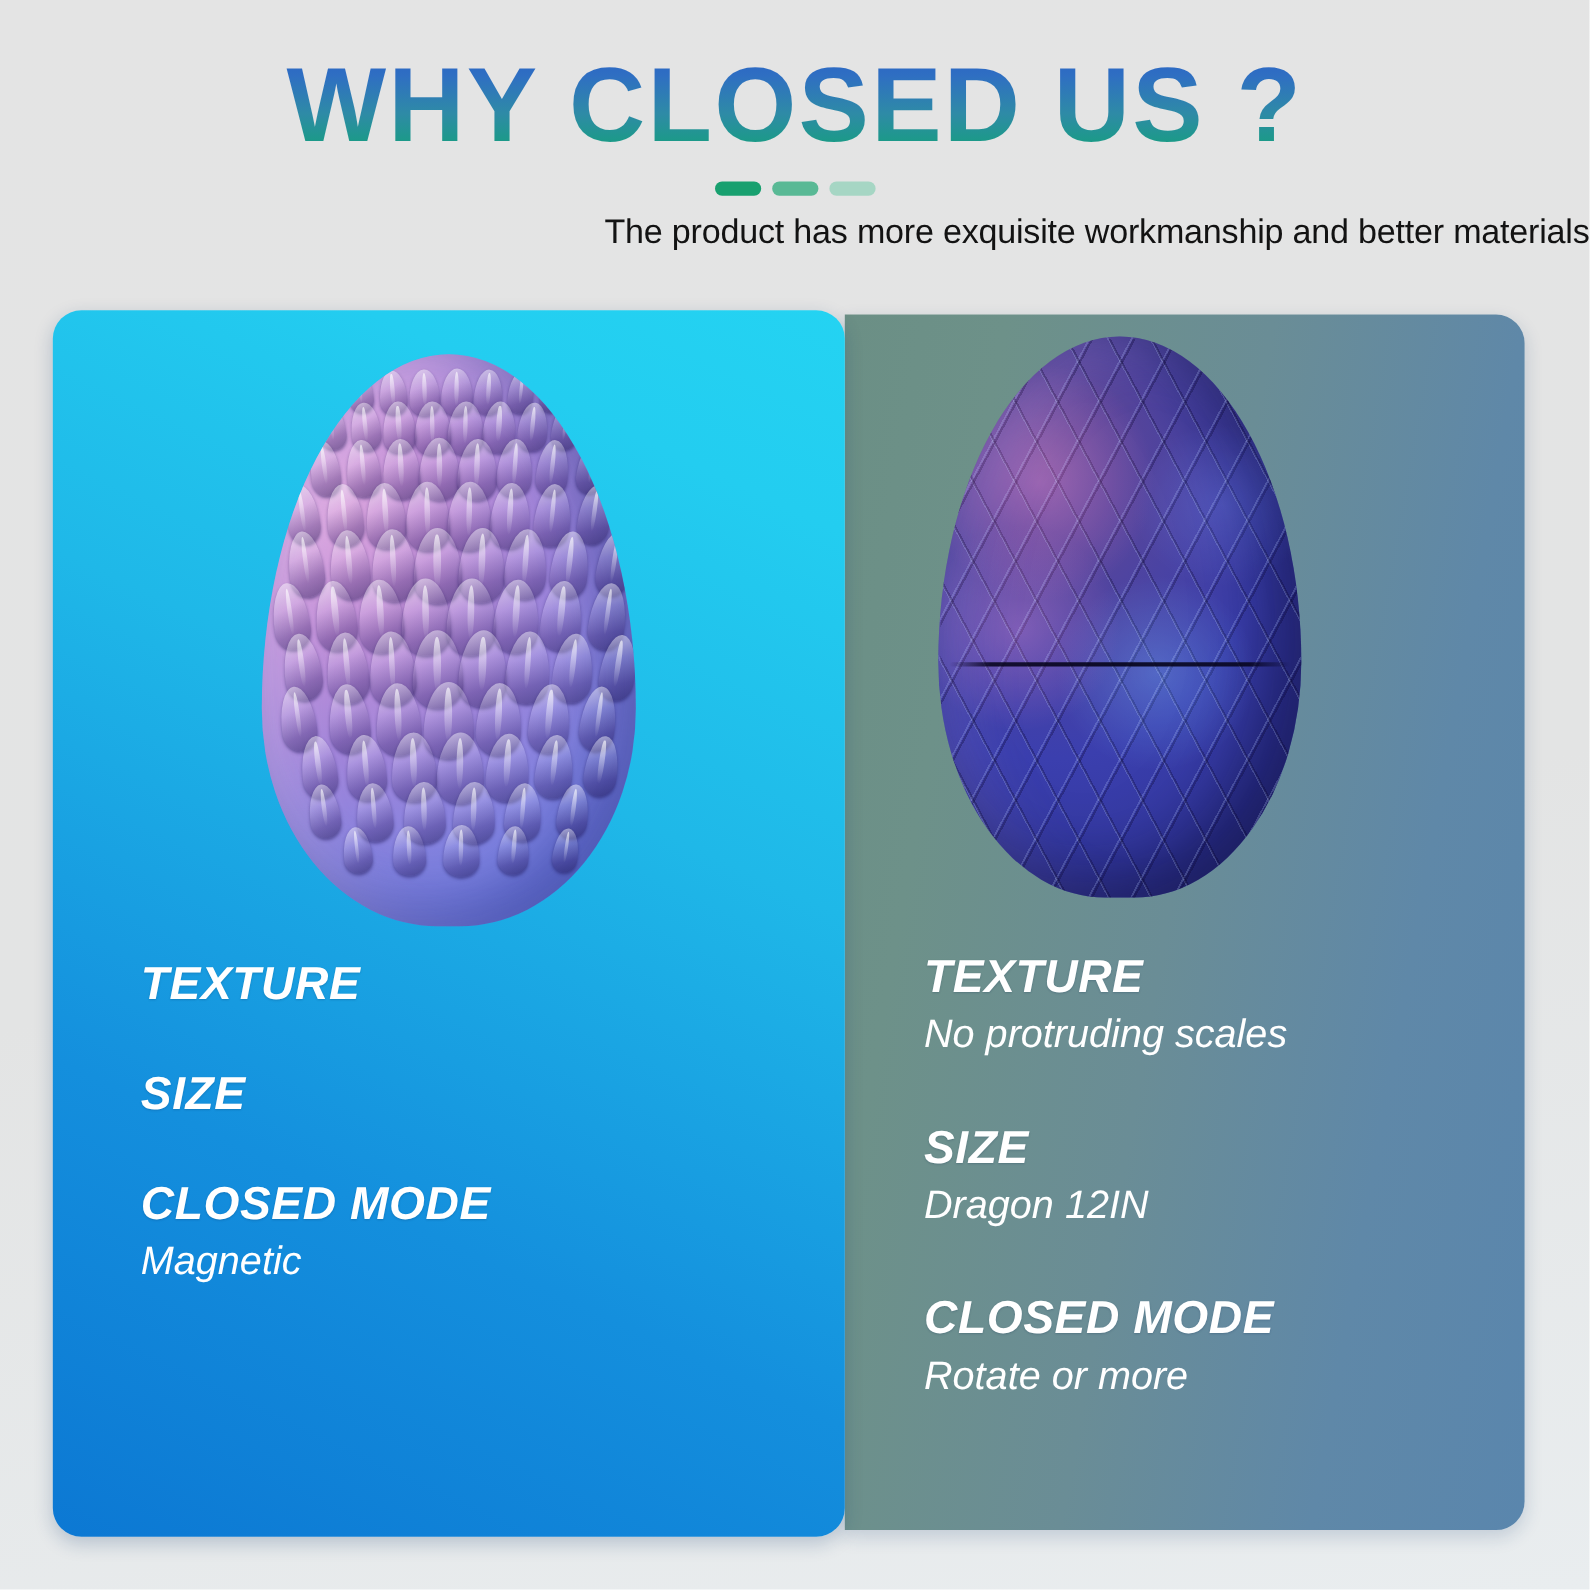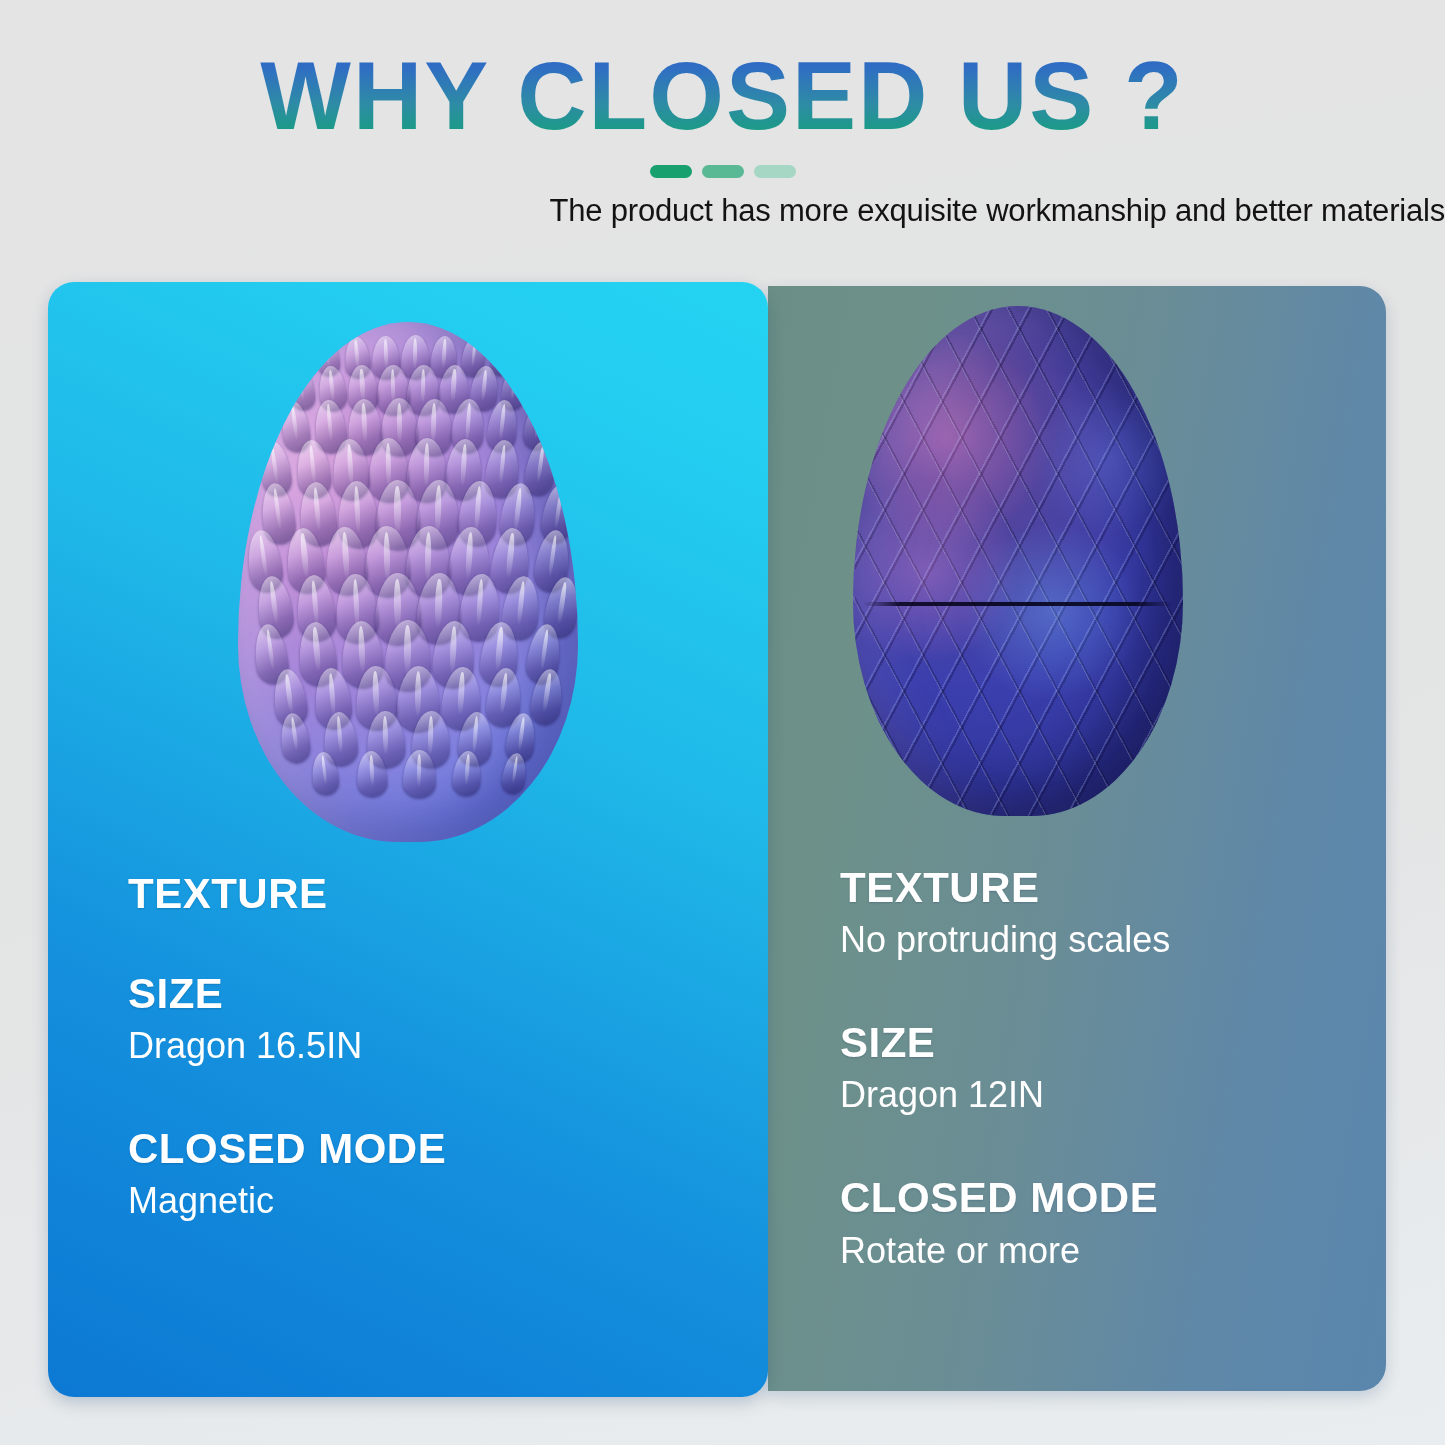--- a/index.html
+++ b/index.html
@@ -122,21 +122,21 @@
       radial-gradient(34% 20% at 78% 30%, rgba(60,90,200,0.30), rgba(0,0,0,0) 72%);
     mix-blend-mode: screen;
   }
   .seam {
     position:absolute; left:3%; right:3%; top:58%; height:4px;
     background: linear-gradient(90deg, rgba(0,0,0,0) 0%, rgba(5,3,25,0.85) 12%, rgba(5,3,25,0.9) 50%, rgba(5,3,25,0.85) 88%, rgba(0,0,0,0) 100%);
     border-radius:3px;
   }
 
   
-  .spec-list { position:absolute; color:#fff; }
+  .spec-list { position:absolute; color:#fff;font-style:italic; }
   .spec-list.left  { left:80px;  top:590px; }
   .spec-list.right { left:72px;  top:580px; }
 
   .spec { margin-bottom:56px; }
   .spec:last-child { margin-bottom:0; }
   .spec-title {
     font-size:42px; font-weight:bold; letter-spacing:0.5px;
     line-height:1.05; margin-bottom:4px;
     text-shadow: 0 1px 2px rgba(0,30,70,0.20);
   }
@@ -247,21 +247,20 @@
           </div>
       </div>
     </div>
 
     <div class="spec-list left">
       <div class="spec">
         <div class="spec-title">TEXTURE</div>
       </div>
       <div class="spec">
         <div class="spec-title">SIZE</div>
-        <div class="spec-line">Dragon 16.5IN</div>
       </div>
       <div class="spec">
         <div class="spec-title">CLOSED MODE</div>
         <div class="spec-line">Magnetic</div>
       </div>
     </div>
   </div>
 
   <div class="card card-right">
 

